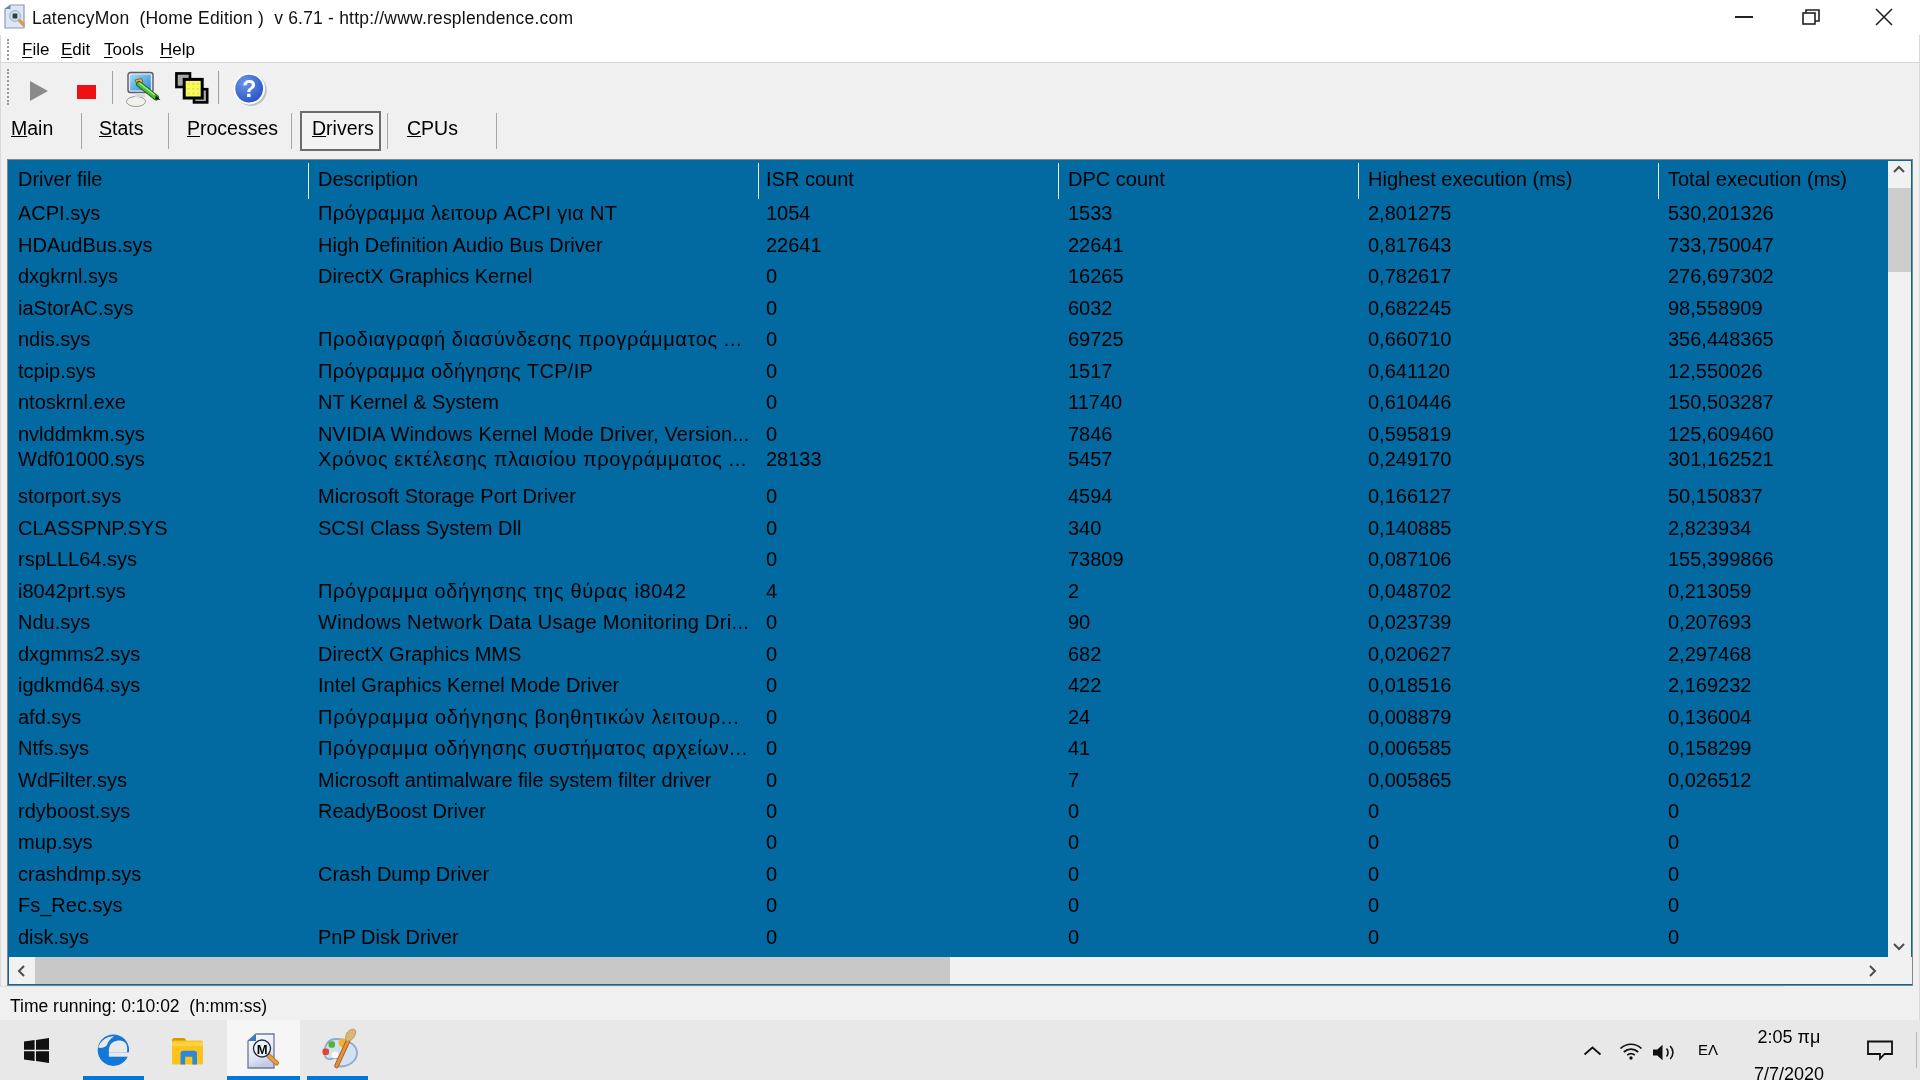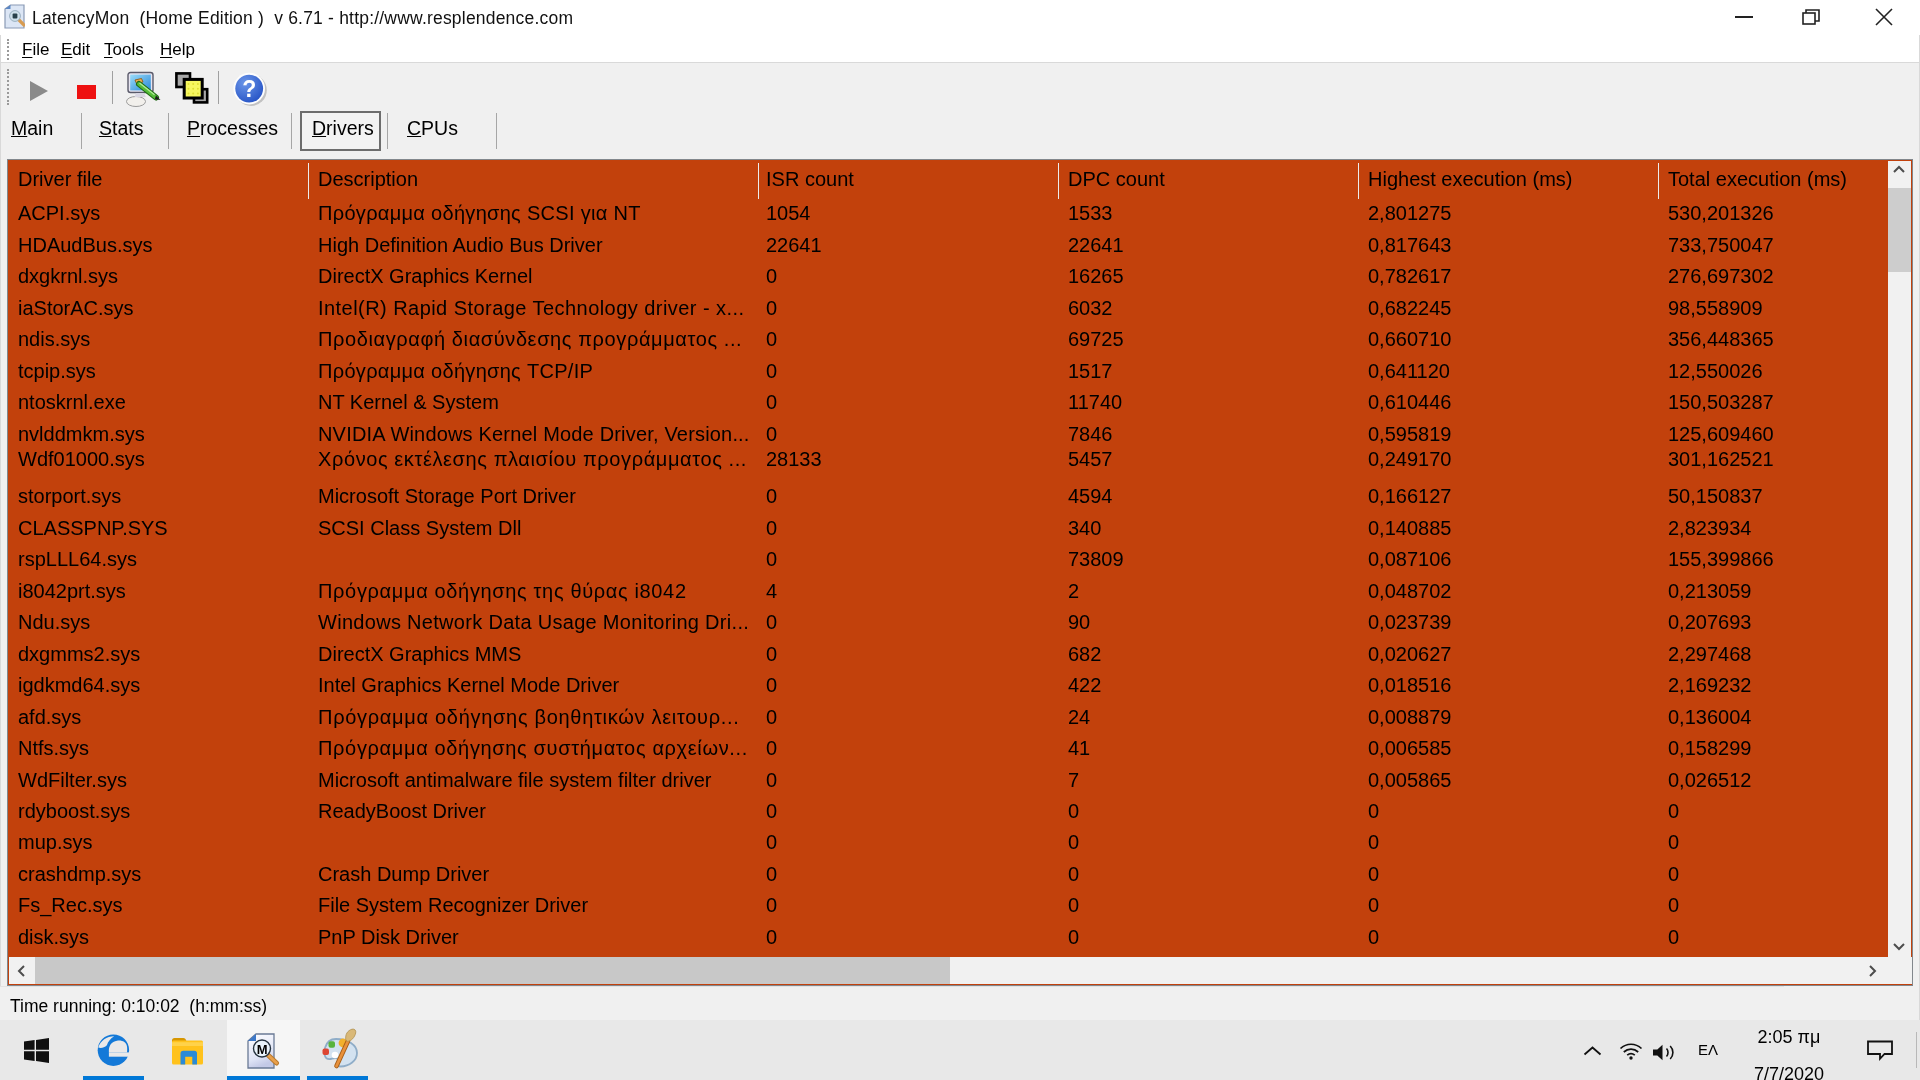--- a/index.html
+++ b/index.html
@@ -9,21 +9,21 @@
 #titlebar { left:0; top:0; width:1920px; height:35px; background:#ffffff; }
 #title-text { left:32px; top:8px; font-size:17.5px; color:#111; letter-spacing:0.2px; }
 #menubar { left:0; top:35px; width:1920px; height:28px; background:#ffffff; border-bottom:1px solid #d9d9d9;}
 .menu-item { top:5px; font-size:17px; }
 .menu-item u { text-decoration-thickness:1px; text-underline-offset:2px; }
 #toolbar { left:0; top:64px; width:1920px; height:46px; background:#f0f0f0; }
 #tabrow  { left:0; top:110px; width:1920px; height:49px; background:#f0f0f0; }
 .tab { top:7px; font-size:19.5px; }
 .tsep { background:#a6a6a6; width:1px; height:36px; top:3px; }
 .grip { width:3px; border-left:2px dotted #9a9a9a; }
-#tablebox { left:7px; top:159px; width:1906px; height:827px; background:#c2410c; border:1px solid #82878c; }
+#tablebox { left:7px; top:159px; width:1906px; height:827px; background:#0369a1; border:1px solid #82878c; }
 .hsep { background:#ececec; width:1px; height:36px; top:3px; }
 .hdr { top:0; height:39px; line-height:39.5px; font-size:20px; }
 .row { left:0; width:1880px; height:31.45px; line-height:31.45px; font-size:20px; }
 .row span, .hdr span { position:absolute; white-space:pre; }
 .c1{left:10px;} .c2{left:310px;} .c3{left:758px;} .c4{left:1060px;} .c5{left:1360px;} .c6{left:1660px;}
 #vscroll { right:1px; top:1px; width:23px; height:797px; background:#f1f1f1; }
 #vthumb { left:0; top:27px; width:23px; height:84px; background:#cdcdcd; }
 #hscroll { left:1px; bottom:1px; width:1903px; height:27px; background:#f1f1f1; }
 #hthumb { left:26px; top:0; width:915px; height:27px; background:#c8c8c8; }
 .sarrow { font-size:15px; color:#4d4d4d; }
@@ -145,21 +145,21 @@
       <span class="c6">Total execution (ms)</span>
     <div class="abs hsep" style="left:300px"></div>
     <div class="abs hsep" style="left:750px"></div>
     <div class="abs hsep" style="left:1050px"></div>
     <div class="abs hsep" style="left:1350px"></div>
     <div class="abs hsep" style="left:1650px"></div>
   </div>
   <div id="rows">
     <div class="abs row" style="top:38.40px">
         <span class="c1">ACPI.sys</span>
-        <span class="c2" style="letter-spacing:0.3px">Πρόγραμμα οδήγησης SCSI για NT</span>
+        <span class="c2" style="letter-spacing:0.3px">Πρόγραμμα λειτουρ ACPI για NT</span>
         <span class="c3">1054</span>
         <span class="c4">1533</span>
         <span class="c5">2,801275</span>
         <span class="c6">530,201326</span>
       </div>
     <div class="abs row" style="top:69.85px">
         <span class="c1">HDAudBus.sys</span>
         <span class="c2">High Definition Audio Bus Driver</span>
         <span class="c3">22641</span>
         <span class="c4">22641</span>
@@ -169,21 +169,20 @@
     <div class="abs row" style="top:101.30px">
         <span class="c1">dxgkrnl.sys</span>
         <span class="c2">DirectX Graphics Kernel</span>
         <span class="c3">0</span>
         <span class="c4">16265</span>
         <span class="c5">0,782617</span>
         <span class="c6">276,697302</span>
       </div>
     <div class="abs row" style="top:132.75px">
         <span class="c1">iaStorAC.sys</span>
-        <span class="c2" style="letter-spacing:0.45px">Intel(R) Rapid Storage Technology driver - x...</span>
         <span class="c3">0</span>
         <span class="c4">6032</span>
         <span class="c5">0,682245</span>
         <span class="c6">98,558909</span>
       </div>
     <div class="abs row" style="top:164.20px">
         <span class="c1">ndis.sys</span>
         <span class="c2" style="letter-spacing:0.6px">Προδιαγραφή διασύνδεσης προγράμματος ...</span>
         <span class="c3">0</span>
         <span class="c4">69725</span>
@@ -319,21 +318,20 @@
     <div class="abs row" style="top:698.85px">
         <span class="c1">crashdmp.sys</span>
         <span class="c2">Crash Dump Driver</span>
         <span class="c3">0</span>
         <span class="c4">0</span>
         <span class="c5">0</span>
         <span class="c6">0</span>
       </div>
     <div class="abs row" style="top:730.30px">
         <span class="c1">Fs_Rec.sys</span>
-        <span class="c2">File System Recognizer Driver</span>
         <span class="c3">0</span>
         <span class="c4">0</span>
         <span class="c5">0</span>
         <span class="c6">0</span>
       </div>
     <div class="abs row" style="top:761.75px">
         <span class="c1">disk.sys</span>
         <span class="c2">PnP Disk Driver</span>
         <span class="c3">0</span>
         <span class="c4">0</span>

